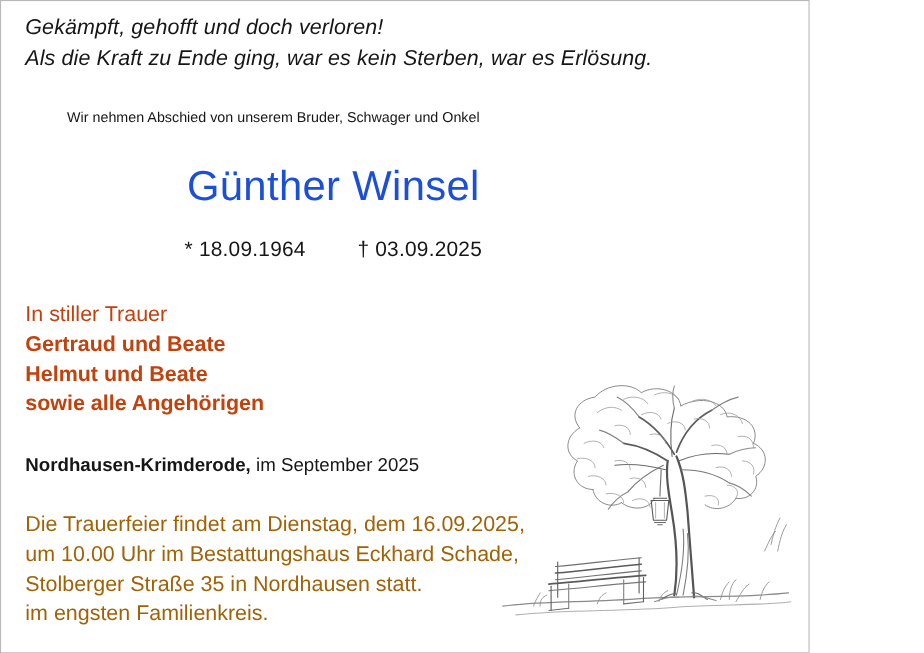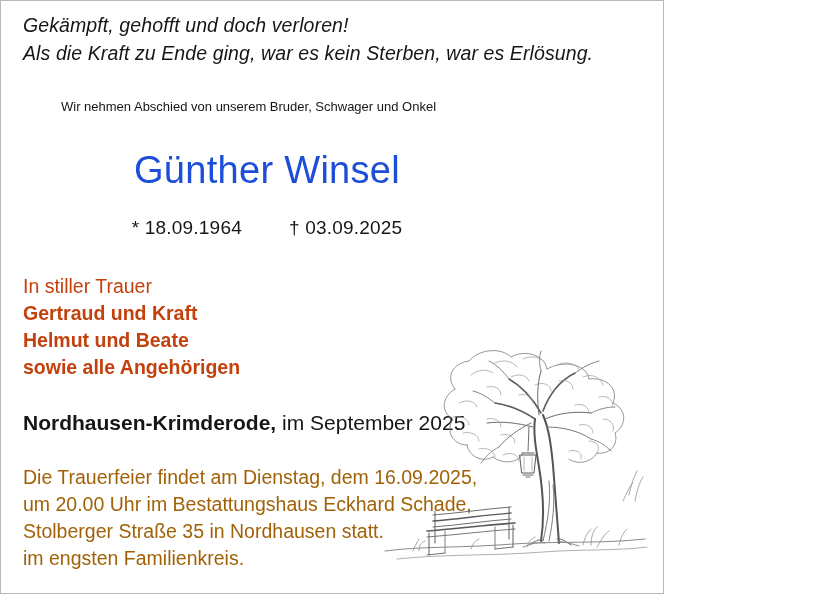--- a/index.html
+++ b/index.html
@@ -5,21 +5,21 @@
   html, body {
     margin: 0;
     padding: 0;
     background: #ffffff;
   }
   body {
     font-family: "Liberation Sans", sans-serif;
   }
   .obituary {
     position: relative;
-    width: 664px;
+    width: 736px;
     height: 594px;
     background: #ffffff;
     border: 1px solid #b9b9b9;
     box-sizing: border-box;
     overflow: hidden;
   }
   .inner {
     position: absolute;
     left: 22px;
     top: 10px;
@@ -67,21 +67,21 @@
   .mourning {
     margin-top: 34px;
     font-size: 19.5px;
     line-height: 27px;
     color: #c2410c;
   }
   .mourning .bold { font-weight: bold; }
 
   .place {
     margin-top: 28px;
-    font-size: 21px;
+    font-size: 17px;
     line-height: 27px;
     color: #161616;
   }
   .place .bold { font-weight: bold; }
 
   .ceremony {
     margin-top: 28px;
     font-size: 19.5px;
     line-height: 27px;
     color: #a16207;
@@ -114,32 +114,32 @@
       <div class="name">Günther Winsel</div>
       <div class="dates">
         <span>* 18.09.1964</span>
         <span class="gap"></span>
         <span>† 03.09.2025</span>
       </div>
     </div>
 
     <div class="mourning">
       <div>In stiller Trauer</div>
-      <div class="bold">Gertraud und Kraft</div>
+      <div class="bold">Gertraud und Beate</div>
       <div class="bold">Helmut und Beate</div>
       <div class="bold">sowie alle Angehörigen</div>
     </div>
 
     <div class="place">
       <span class="bold">Nordhausen-Krimderode,</span><span> im September 2025</span>
     </div>
 
     <div class="ceremony">
       <div>Die Trauerfeier findet am Dienstag, dem 16.09.2025,</div>
-      <div>um 20.00 Uhr im Bestattungshaus Eckhard Schade,</div>
+      <div>um 10.00 Uhr im Bestattungshaus Eckhard Schade,</div>
       <div>Stolberger Straße 35 in Nordhausen statt.</div>
       <div>im engsten Familienkreis.</div>
     </div>
   </div>
 
   <svg class="art" viewBox="0 0 270 270" xmlns="http://www.w3.org/2000/svg">
     <g stroke="#6e6e6e" fill="none" stroke-width="1" stroke-linecap="round">
 
       <path d="M2 236 C40 231 80 233 130 229 C175 226 215 229 262 224" stroke="#8a8a8a"></path>
       <path d="M14 244 C60 239 110 241 160 237 C200 234 235 236 264 232" stroke="#b0b0b0"></path>

